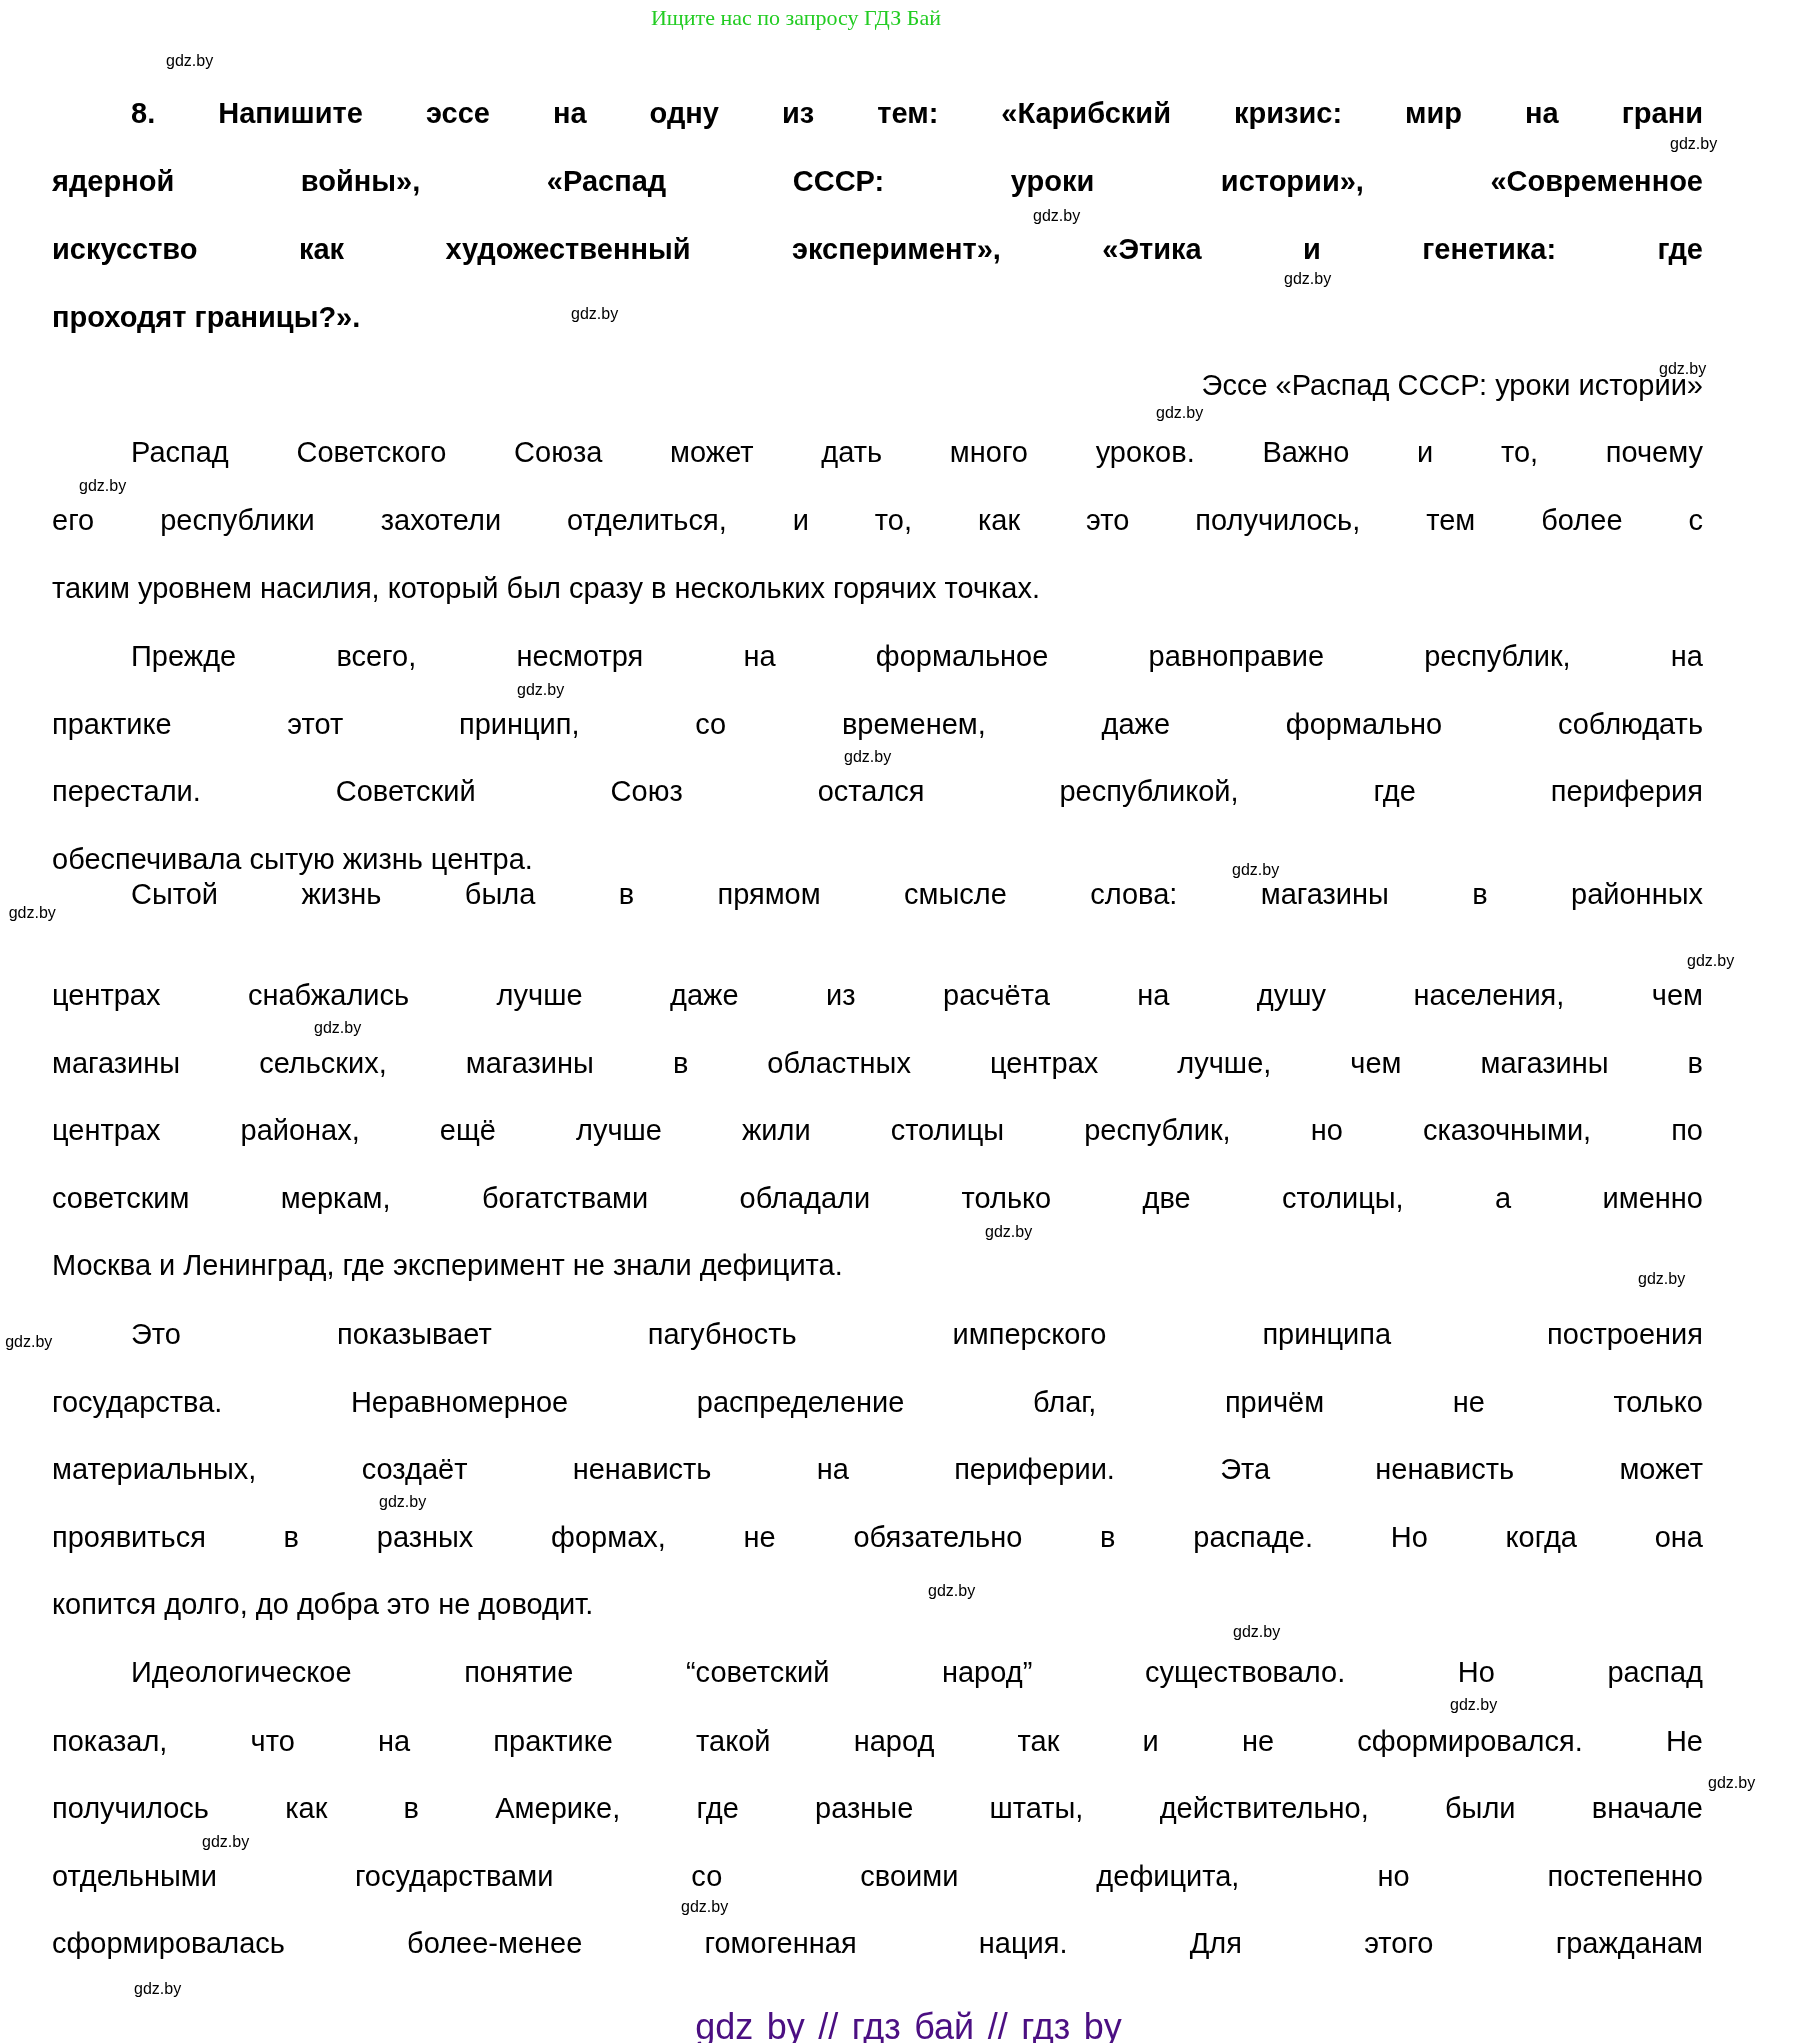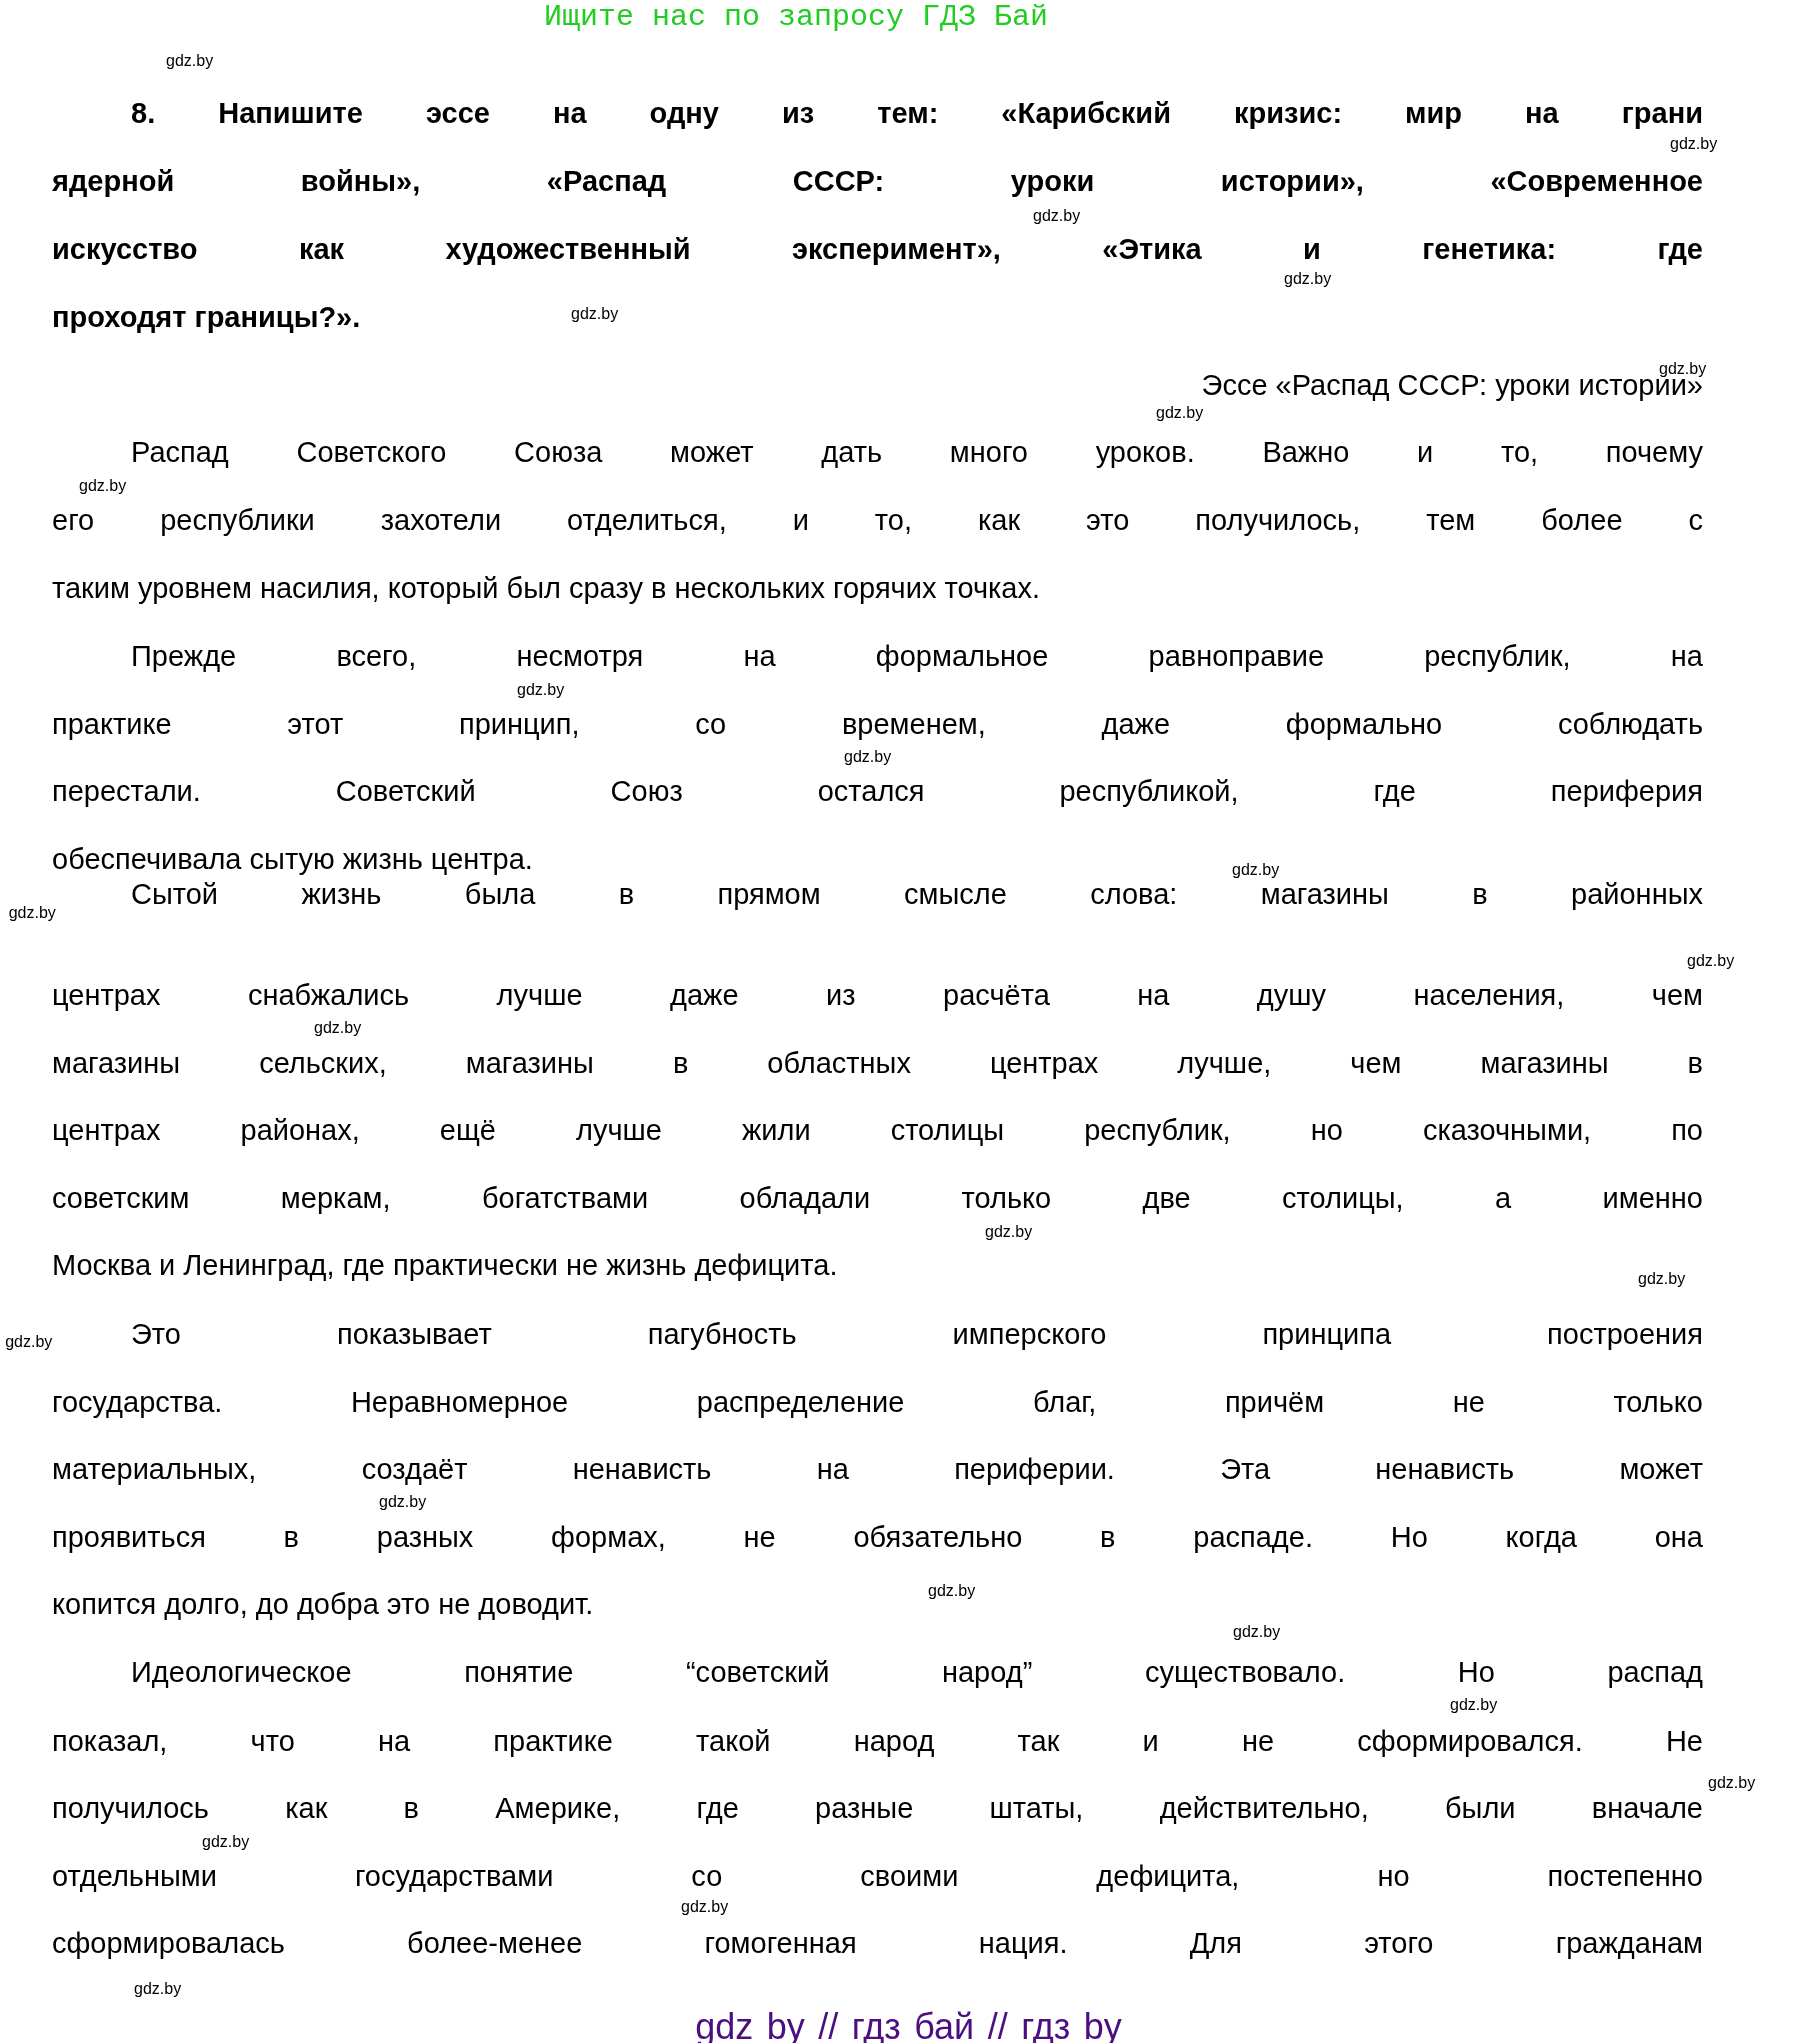--- a/index.html
+++ b/index.html
@@ -1,18 +1,18 @@
 <!DOCTYPE html>
 <html style="font-size:14px"><head>
 <meta charset="utf-8">
 <style>
   html, body { margin:0; padding:0; background:#ffffff; }
   body { width:1817px; height:2044px; position:relative; overflow:hidden; }
   .header { position:absolute; top:0; left:0; width:1592px; text-align:center;
-    font-family:Liberation Mono, monospace; font-size:30px; line-height:35px; color:#22cc22; }
+    font-family:Liberation Serif, serif; font-size:22px; line-height:35px; color:#22cc22; }
   .footer { position:absolute; top:2009px; left:0; width:1817px; text-align:center;
     font-family:"Liberation Sans", sans-serif; font-size:36px; line-height:35px; color:#4b0f82; word-spacing:3.5px; }
   .line { position:absolute; left:52px; width:1651px; font-family:Liberation Sans, sans-serif;
     font-size:29px; line-height:52px; color:#000; white-space:nowrap; }
   .line.just { text-align:justify; text-align-last:justify; }
   .line.indent { left:131px; width:1572px; }
   .bold { font-weight:bold; }
   .wm { position:absolute; font-family:"Liberation Sans", sans-serif; font-size:16px; color:#000; line-height:26px; }
 </style>
 </head>
@@ -34,21 +34,21 @@
 <div class="line just indent" style="top:630px;">Прежде всего, несмотря на формальное равноправие республик, на</div>
 <div class="line just" style="top:698px;">практике этот принцип, со временем, даже формально соблюдать</div>
 <div class="line just" style="top:765px;">перестали. Советский Союз остался республикой, где периферия</div>
 <div class="line" style="top:833px;">обеспечивала сытую жизнь центра.</div>
 
 <div class="line just indent" style="top:868px;">Сытой жизнь была в прямом смысле слова: магазины в районных</div>
 <div class="line just" style="top:969px;">центрах снабжались лучше даже из расчёта на душу населения, чем</div>
 <div class="line just" style="top:1037px;">магазины сельских, магазины в областных центрах лучше, чем магазины в</div>
 <div class="line just" style="top:1104px;">центрах районах, ещё лучше жили столицы республик, но сказочными, по</div>
 <div class="line just" style="top:1172px;">советским меркам, богатствами обладали только две столицы, а именно</div>
-<div class="line" style="top:1239px;">Москва и Ленинград, где практически не жизнь дефицита.</div>
+<div class="line" style="top:1239px;">Москва и Ленинград, где эксперимент не знали дефицита.</div>
 
 <div class="line just indent" style="top:1308px;">Это показывает пагубность имперского принципа построения</div>
 <div class="line just" style="top:1376px;">государства. Неравномерное распределение благ, причём не только</div>
 <div class="line just" style="top:1443px;">материальных, создаёт ненависть на периферии. Эта ненависть может</div>
 <div class="line just" style="top:1511px;">проявиться в разных формах, не обязательно в распаде. Но когда она</div>
 <div class="line" style="top:1578px;">копится долго, до добра это не доводит.</div>
 
 <div class="line just indent" style="top:1646px;">Идеологическое понятие “советский народ” существовало. Но распад</div>
 <div class="line just" style="top:1715px;">показал, что на практике такой народ так и не сформировался. Не</div>
 <div class="line just" style="top:1782px;">получилось как в Америке, где разные штаты, действительно, были вначале</div>

